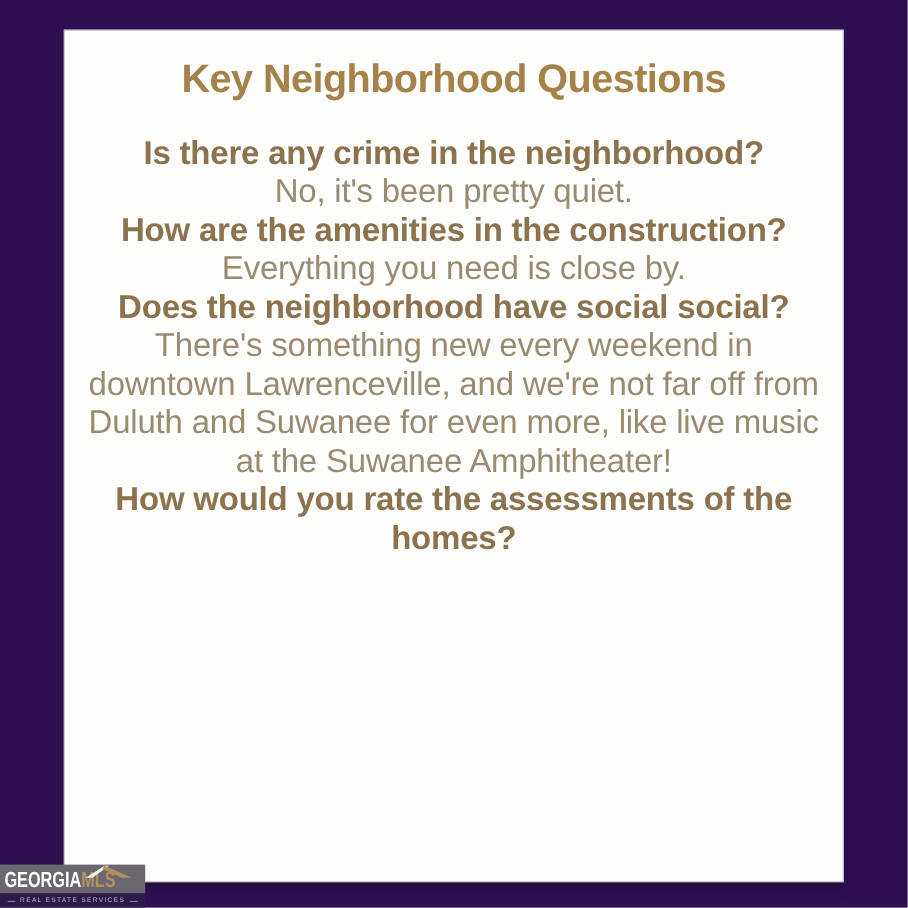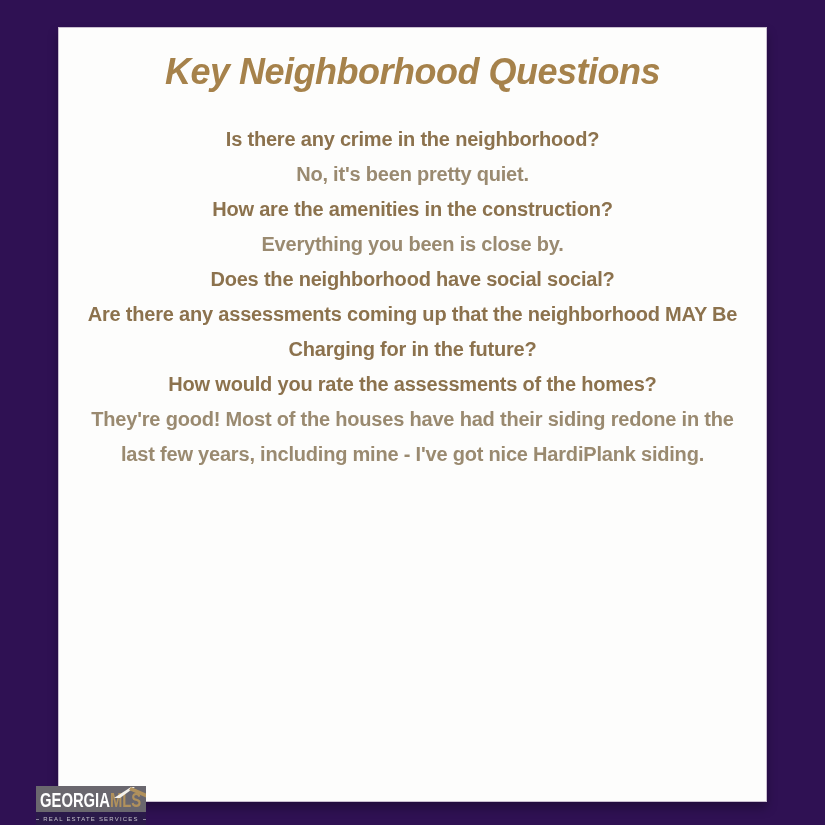--- a/index.html
+++ b/index.html
@@ -25,29 +25,27 @@
     border:1px solid #cabfd0;
     box-sizing:border-box;
     box-shadow:0 6px 10px rgba(0,0,0,0.28);
   }
   .content{padding:22px 19px 0;text-align:center;}
   .card-title{
     margin:0 0 28px;
     font-size:36px;line-height:44px;font-weight:bold;
     letter-spacing:-0.5px;
     color:var(--title);
-    font-style:italic;
   }
-  .qa p{margin:0;font-size:20px;line-height:35px;letter-spacing:-0.2px;}
+  .qa p{margin:0;font-size:30px;line-height:35px;letter-spacing:-0.2px;}
   .qa .q{font-weight:bold;color:var(--question);}
-  .qa .a{font-weight:bold;color:var(--answer);}
+  .qa .a{font-weight:normal;color:var(--answer);}
   .logo{
-    position:absolute;left:0;bottom:0;width:110px;height:39px;
+    position:absolute;left:0;bottom:0;width:132px;height:39px;
     z-index:5;
-    margin-left:36px;
   }
   .logo-main{
     position:relative;height:25px;background:var(--logo-gray);
     display:flex;align-items:flex-end;padding:0 0 1px 4px;overflow:hidden;
   }
   .logo-text{
     display:inline-block;
     font-size:20px;font-weight:bold;line-height:22px;
     transform:scaleX(0.74);transform-origin:left bottom;
     white-space:nowrap;
@@ -72,28 +70,27 @@
 
   <div class="sheet">
     <div class="content">
       <h1 class="card-title">Key Neighborhood Questions</h1>
 
       <div class="qa">
         <p class="q">Is there any crime in the neighborhood?</p>
         <p class="a">No, it's been pretty quiet.</p>
 
         <p class="q">How are the amenities in the construction?</p>
-        <p class="a">Everything you been is close by.</p>
+        <p class="a">Everything you need is close by.</p>
 
         <p class="q">Does the neighborhood have social social?</p>
+        <p class="a">There's something new every weekend in downtown Lawrenceville, and we're not far off from Duluth and Suwanee for even more, like live music at the Suwanee Amphitheater!</p>
 
-        <p class="q">Are there any assessments coming up that the neighborhood MAY Be Charging for in the future?</p>
 
         <p class="q">How would you rate the assessments of the homes?</p>
-        <p class="a">They're good! Most of the houses have had their siding redone in the last few years, including mine - I've got nice HardiPlank siding.</p>
       </div>
     </div>
   </div>
 
   <div class="logo">
     <div class="logo-main">
       <span class="logo-text"><span class="georgia">GEORGIA</span><span class="mls">MLS</span></span>
       <svg class="roof" width="44" height="13" viewBox="0 0 44 13">
         <polygon points="2,12 19,1 23,1 8,12" fill="#F5F2EC"></polygon>
         <polygon points="19,1 44,12 35,12 17,4" fill="#B1915C"></polygon>

